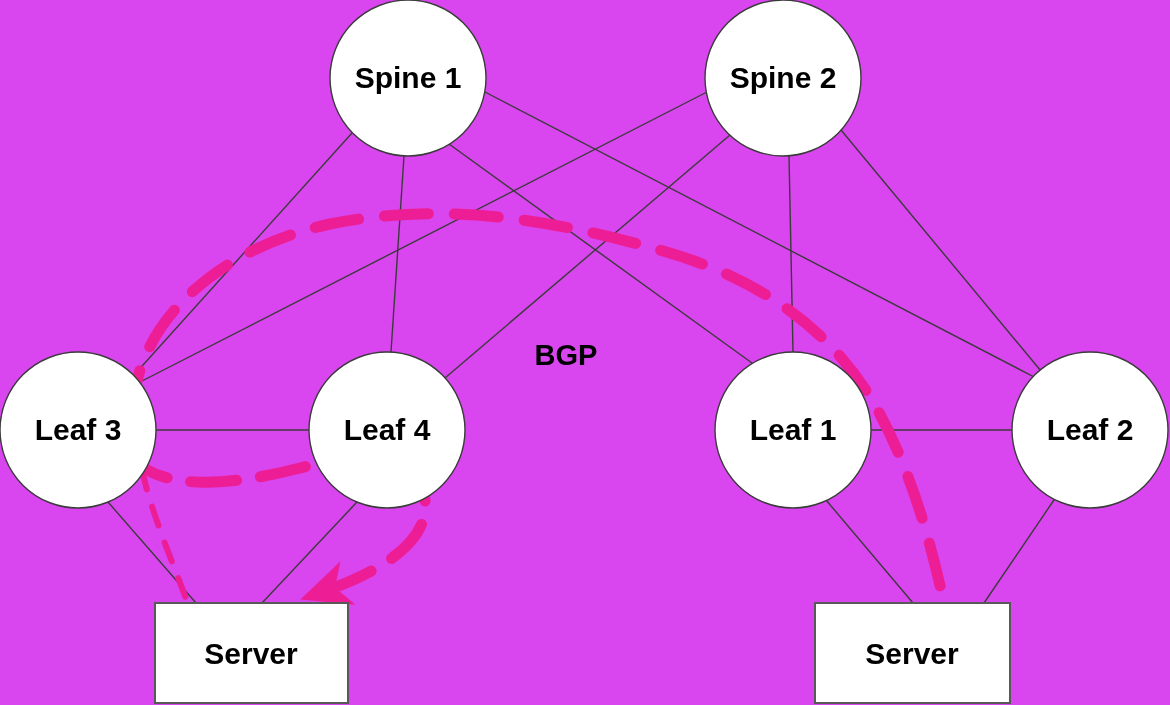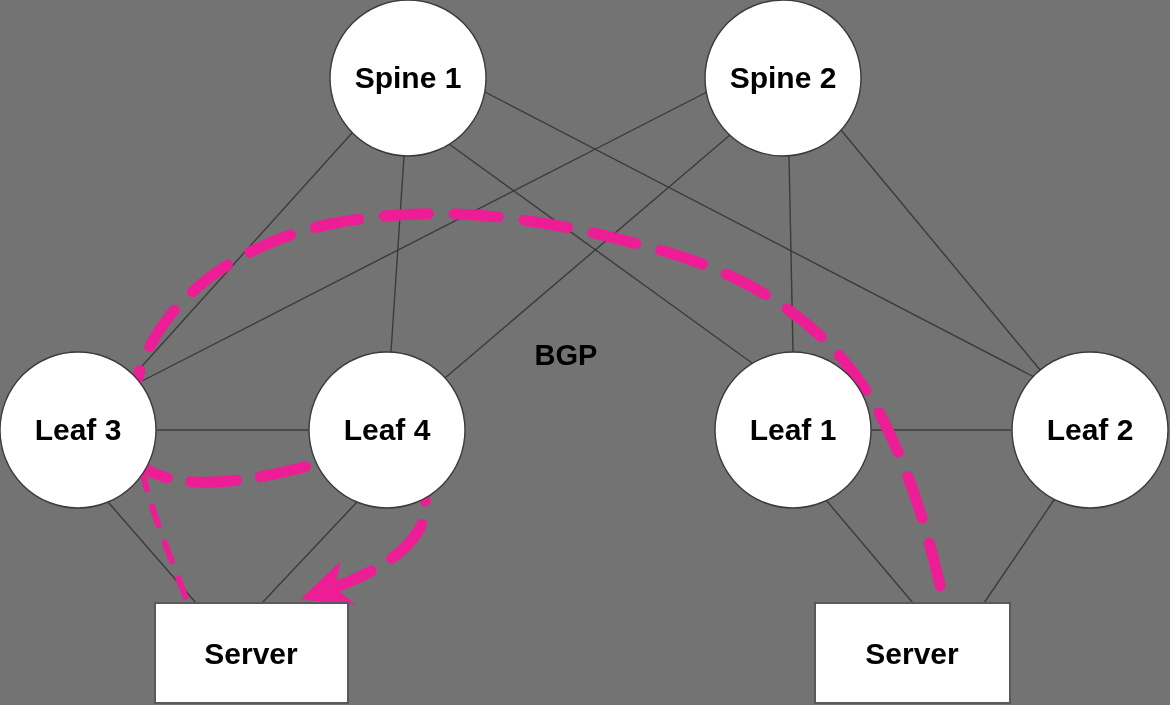--- a/index.html
+++ b/index.html
@@ -4,21 +4,21 @@
 <style>
   html, body {
     margin: 0;
     padding: 0;
     background: #ffffff;
   }
   #diagram-root {
     position: relative;
     width: 1170px;
     height: 705px;
-    background: #737373;
+    background: #d946ef;
     font-family: "Liberation Sans", sans-serif;
     text-align: right;
   }
   svg#net-svg {
     display: block;
     width: 1170px;
     height: 705px;
   }
   .node-shape {
     fill: #ffffff;

